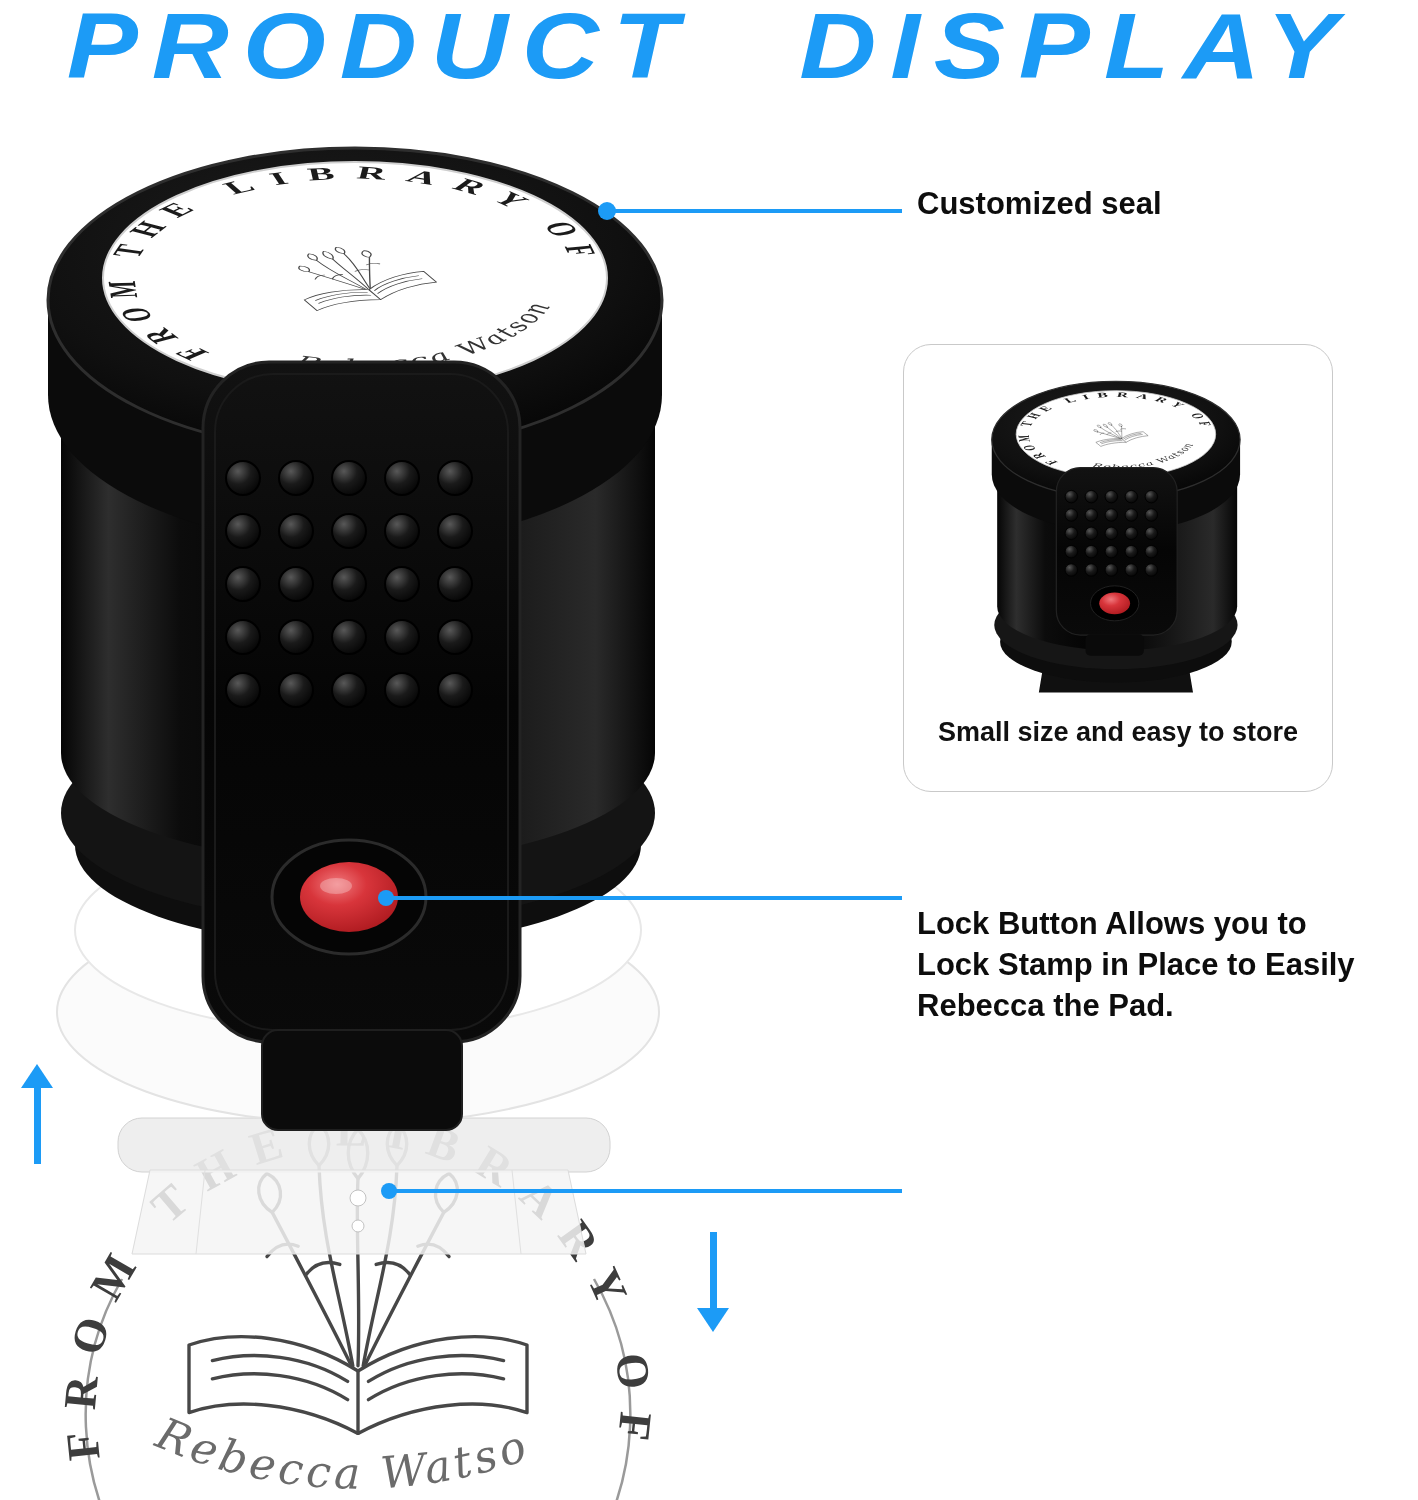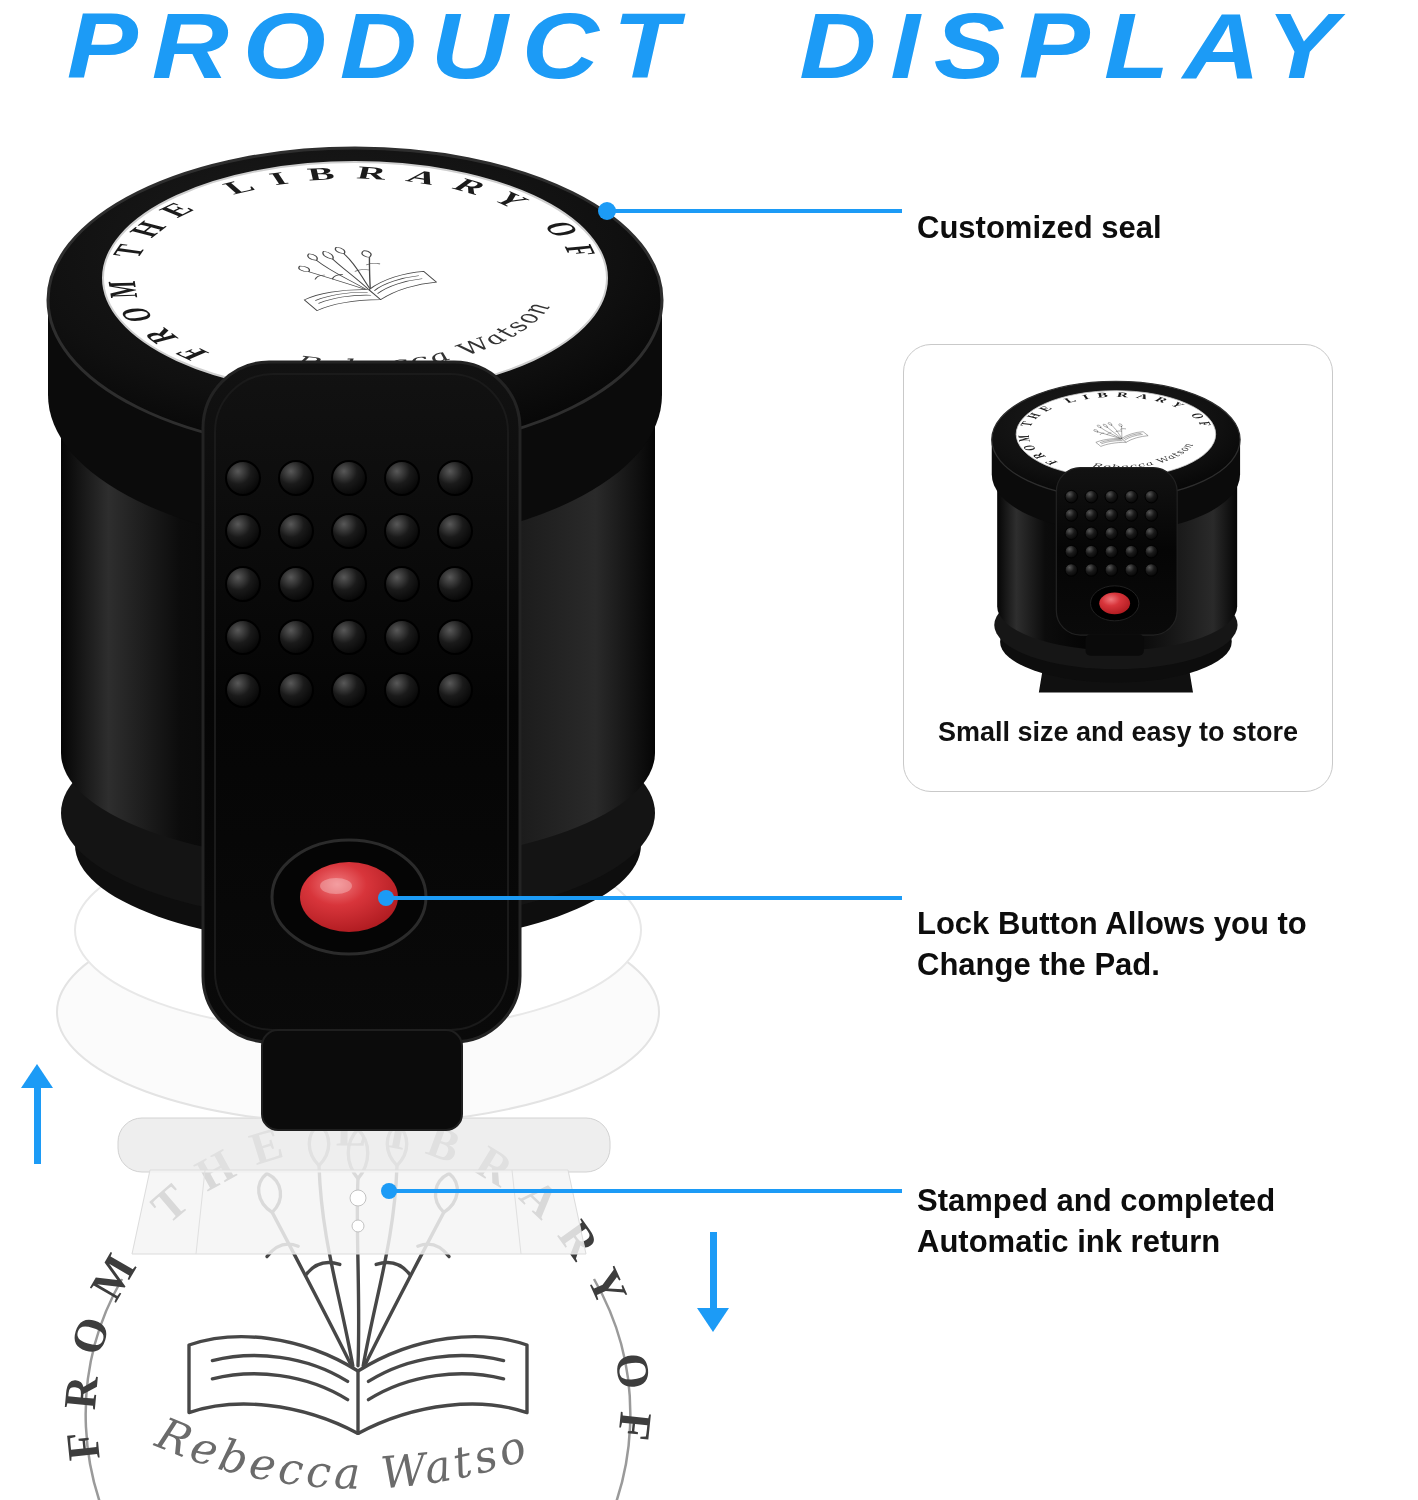--- a/index.html
+++ b/index.html
@@ -14,21 +14,21 @@
   .main-art { position:absolute; left:0; top:128px; }
 
   .dot   { position:absolute; width:18px; height:18px; border-radius:50%; background:#1C9BF6; }
   .cline { position:absolute; height:4px; background:#1C9BF6; }
   .callout { position:absolute; margin:0; font-weight:bold; color:#0d0d0d;
              font-size:31px; line-height:1.32; }
   .callout span { display:block; }
 
   .d1 { left:598px; top:202px; }
   .l1 { left:610px; top:209px; width:292px; }
-  .c1 { left:917px; top:208px; width:330px; }
+  .c1 { left:917px; top:184px; width:330px; }
 
   .d2 { left:378px; top:890px; width:16px; height:16px; }
   .l2 { left:392px; top:896px; width:510px; }
   .c2 { left:917px; top:904px; width:500px; }
 
   .d3 { left:381px; top:1183px; width:16px; height:16px; }
   .l3 { left:395px; top:1189px; width:507px; }
   .c3 { left:917px; top:1181px; width:420px; }
 
   .inset { position:absolute; left:903px; top:344px; width:430px; height:448px;
@@ -265,29 +265,26 @@
         <ellipse cx="352" cy="548" rx="37" ry="26" fill="url(#redG)"></ellipse>
       </g>
     </svg>
     <p class="inset-caption">Small size and easy to store</p>
   </div>
 
   <div class="dot d2"></div>
   <div class="cline l2"></div>
   <p class="callout c2">
     <span>Lock Button Allows you to</span>
-    <span>Change the Pad.</span>
+    <span>Lock Stamp in Place to Easily</span>
+    <span>Rebecca the Pad.</span>
   </p>
 
   <div class="dot d3"></div>
   <div class="cline l3"></div>
-  <p class="callout c3">
-    <span>Stamped and completed</span>
-    <span>Automatic ink return</span>
-  </p>
 
   <div class="arrow-up">
     <div class="arrow-head-up"></div>
     <div class="arrow-stem"></div>
   </div>
   <div class="arrow-down">
     <div class="arrow-stem"></div>
     <div class="arrow-head-down"></div>
   </div>
 

